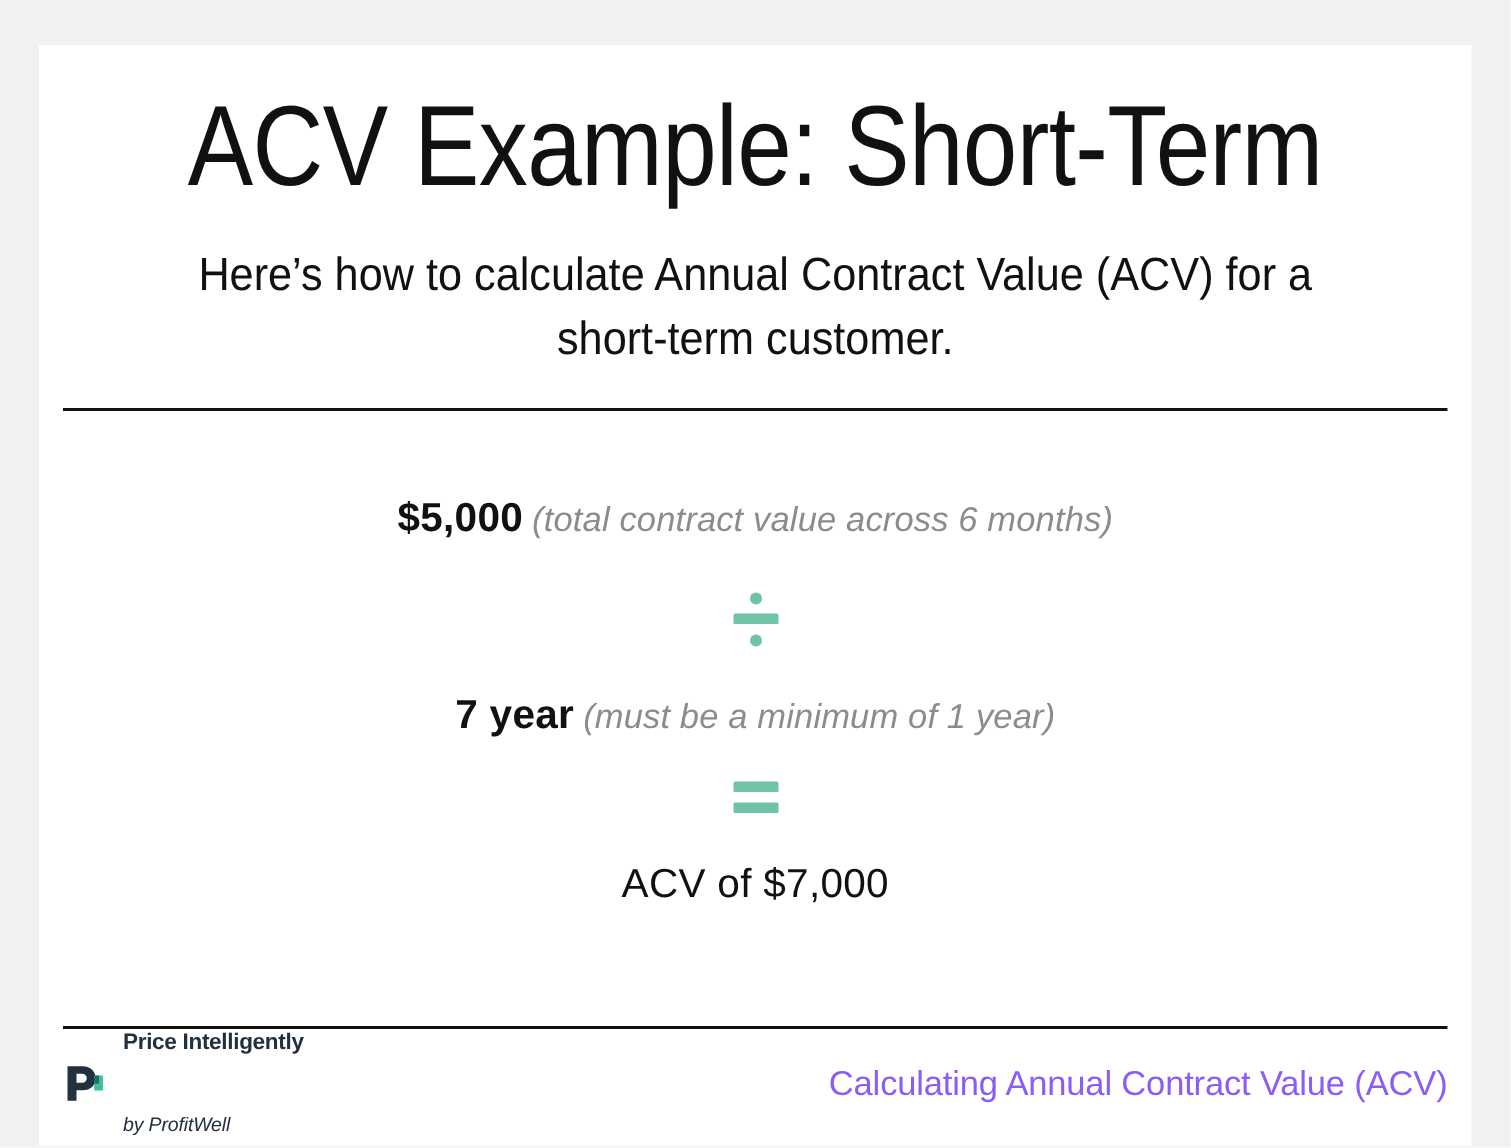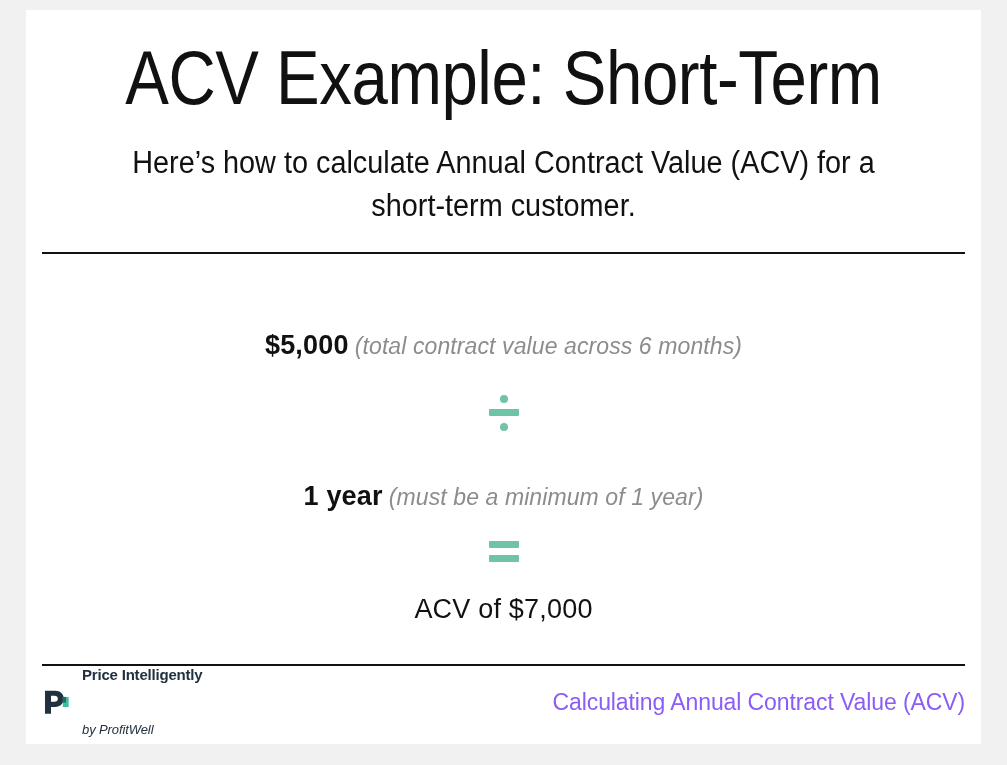--- a/index.html
+++ b/index.html
@@ -10,21 +10,21 @@
     width: 1007px;
     height: 765px;
     background: #f1f1f1;
     font-family: "Liberation Sans", "DejaVu Sans", sans-serif;
     overflow: hidden;
   }
 
   .slide-card {
     position: absolute;
     left: 26px;
-    top: 10px;
+    top: 30px;
     width: 955px;
     height: 734px;
     background: #ffffff;
   }
 
   
   .slide-title {
     position: absolute;
     left: 0;
     top: 30px;
@@ -79,21 +79,20 @@
     align-items: baseline;
     justify-content: center;
     white-space: nowrap;
   }
 
   .eq-value {
     font-size: 27px;
     font-weight: 700;
     color: #111111;
     letter-spacing: 0.2px;
-    margin-top: 20px;
   }
 
   .eq-note {
     font-size: 23px;
     font-style: italic;
     font-weight: 300;
     color: #8c8c8c;
     margin-left: 6px;
     letter-spacing: 0.1px;
   }
@@ -218,21 +217,21 @@
 
     <div class="op op-divide">
       <span class="dot upper"></span>
       <span class="bar"></span>
       <span class="dot lower"></span>
     </div>
 
     <div class="gap-2"></div>
 
     <div class="eq-row">
-      <span class="eq-value">1 year</span>
+      <span class="eq-value">7 year</span>
       <span class="eq-note">(must be a minimum of 1 year)</span>
     </div>
 
     <div class="gap-3"></div>
 
     <div class="op op-equals">
       <span class="bar first"></span>
       <span class="bar second"></span>
     </div>
 

